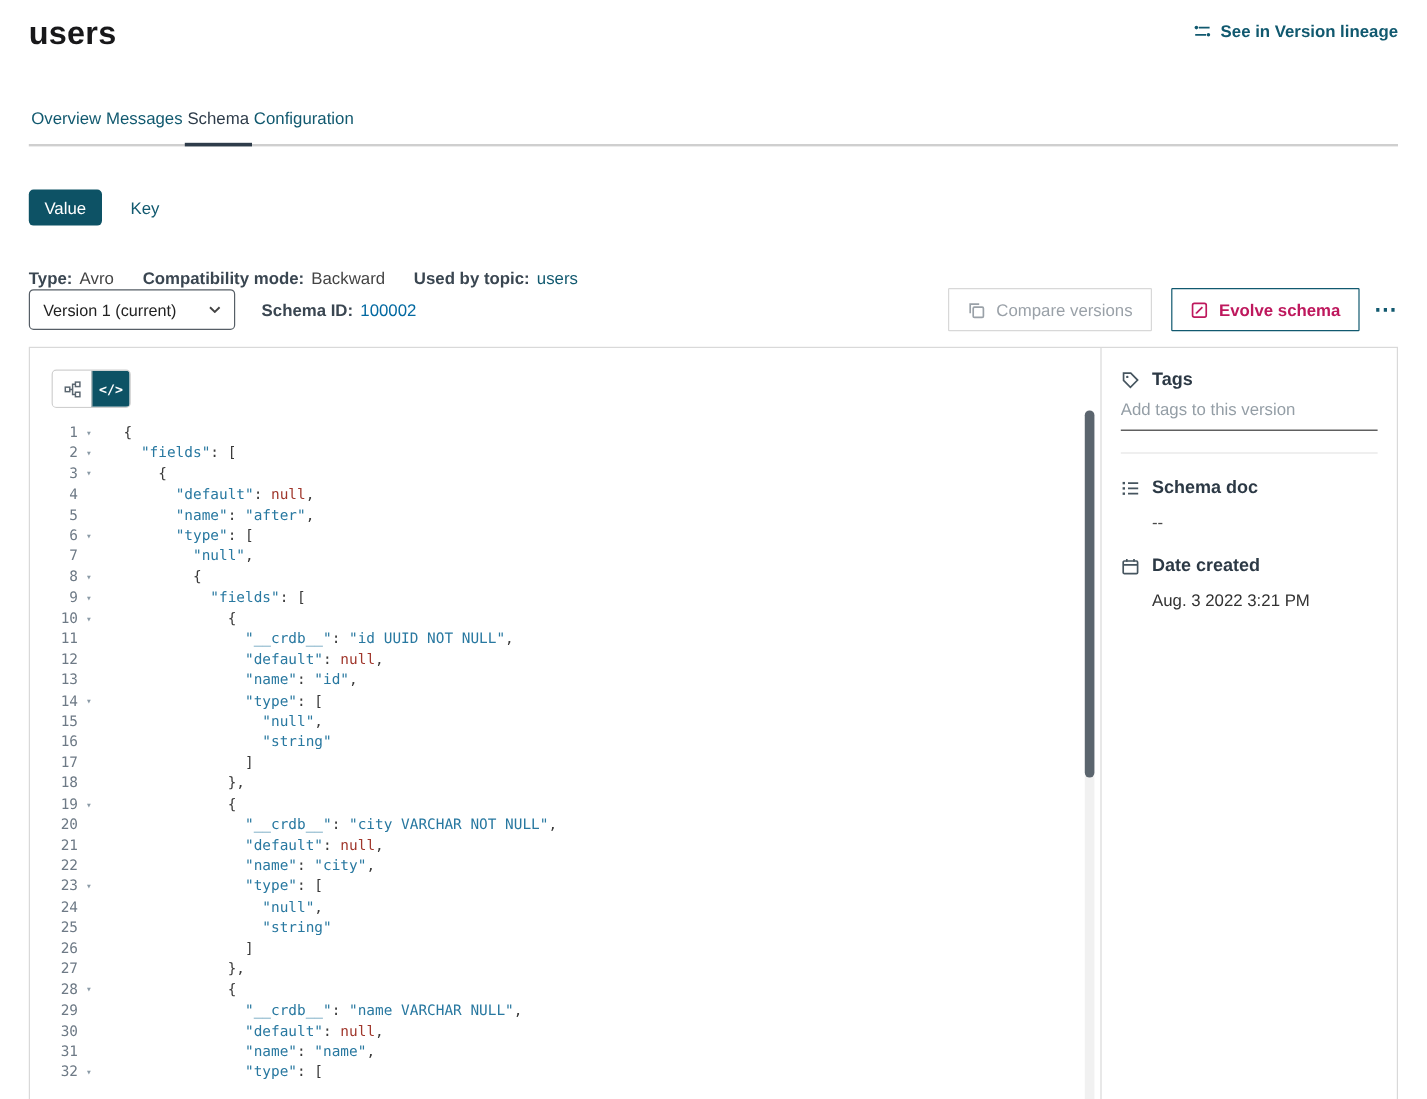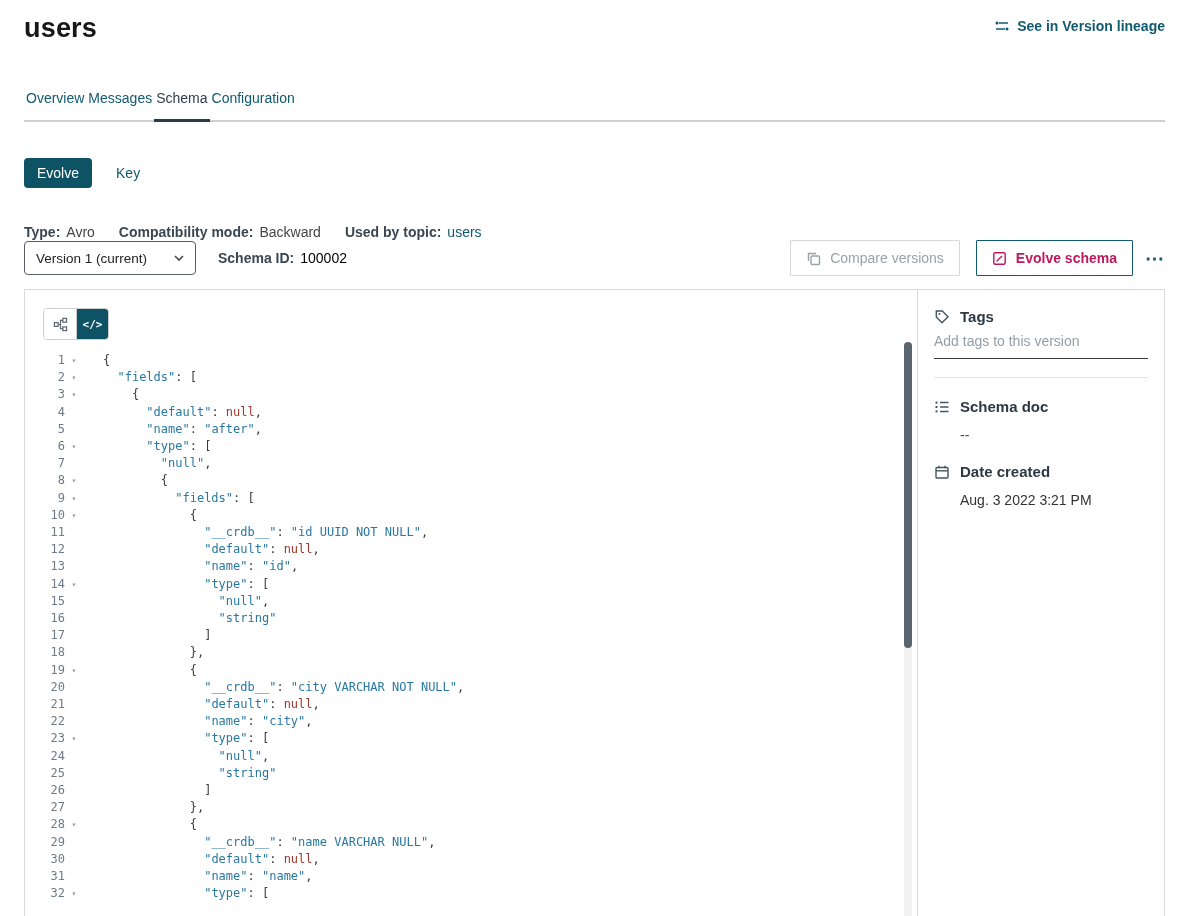--- a/index.html
+++ b/index.html
@@ -27,21 +27,21 @@
   .meta-row { margin-top: 36px; font-size: 14px; display: flex; align-items: center; }
   .meta-label { font-weight: 700; color: #3a4651; }
   .meta-value { color: #444; margin-left: 6px; margin-right: 24px; }
   .meta-link { color: #11596f; margin-left: 6px; cursor: pointer; text-decoration: none; }
 
   
   .controls-row { display: flex; align-items: center; }
   .select-box { width: 172px; height: 34px; border: 1px solid #565e66; border-radius: 4px; background: #fff;
     display: flex; align-items: center; justify-content: space-between; padding: 0 11px; font-size: 13.5px; color: #222; cursor: pointer; }
   .schema-id-label { font-weight: 700; color: #3a4651; font-size: 14px; margin-left: 22px; }
-  .schema-id-value { font-size: 14px; color: #000000; margin-left: 6px; }
+  .schema-id-value { font-size: 14px; color: #0369a1; margin-left: 6px; }
   .controls-spacer { flex: 1; }
   .btn { display: flex; align-items: center; gap: 9px; height: 36px; padding: 0 15px; border-radius: 1px;
     background: #fff; font-family: inherit; font-size: 14px; cursor: pointer; }
   .btn.compare { border: 1px solid #d8d8d8; color: #9aa1a8; }
   .btn.evolve { border: 1px solid #11596f; color: #be185d; font-weight: 600; margin-left: 16px; }
   .more-btn { border: none; background: transparent; color: #11596f; font-size: 19px; font-weight: 700; letter-spacing: 1px; margin-left: 12px; cursor: pointer; line-height: 1; }
 
   
   .panel { margin-top: 13px; display: flex; border: 1px solid #d9d9d9; height: 790px; }
   .code-pane { width: 893px; border-right: 1px solid #d9d9d9; padding: 18px 0 0 18px; position: relative; }
@@ -96,21 +96,21 @@
   </header>
 
   <nav class="tabs">
     <div class="tab">Overview</div>
     <div class="tab">Messages</div>
     <div class="tab active">Schema</div>
     <div class="tab">Configuration</div>
   </nav>
 
   <div class="toggle-row">
-    <button class="toggle-btn active">Evolve</button>
+    <button class="toggle-btn active">Value</button>
     <button class="toggle-btn plain">Key</button>
   </div>
 
   <div class="meta-row">
     <span class="meta-label">Type:</span>
     <span class="meta-value">Avro</span>
     <span class="meta-label">Compatibility mode:</span>
     <span class="meta-value">Backward</span>
     <span class="meta-label">Used by topic:</span>
     <a class="meta-link">users</a>

